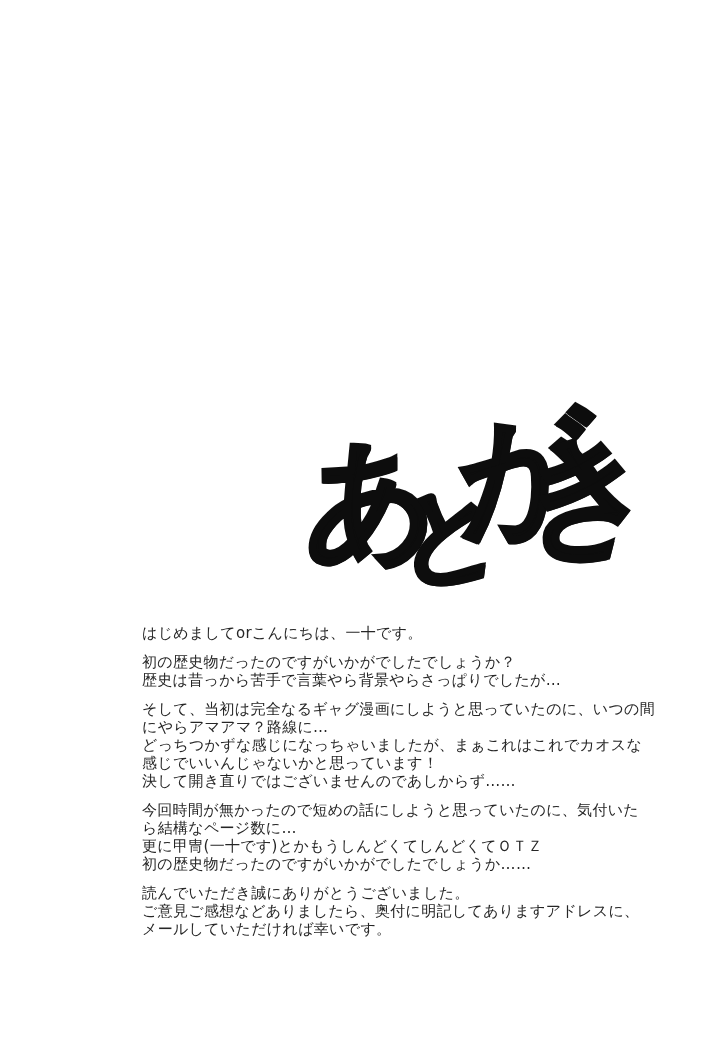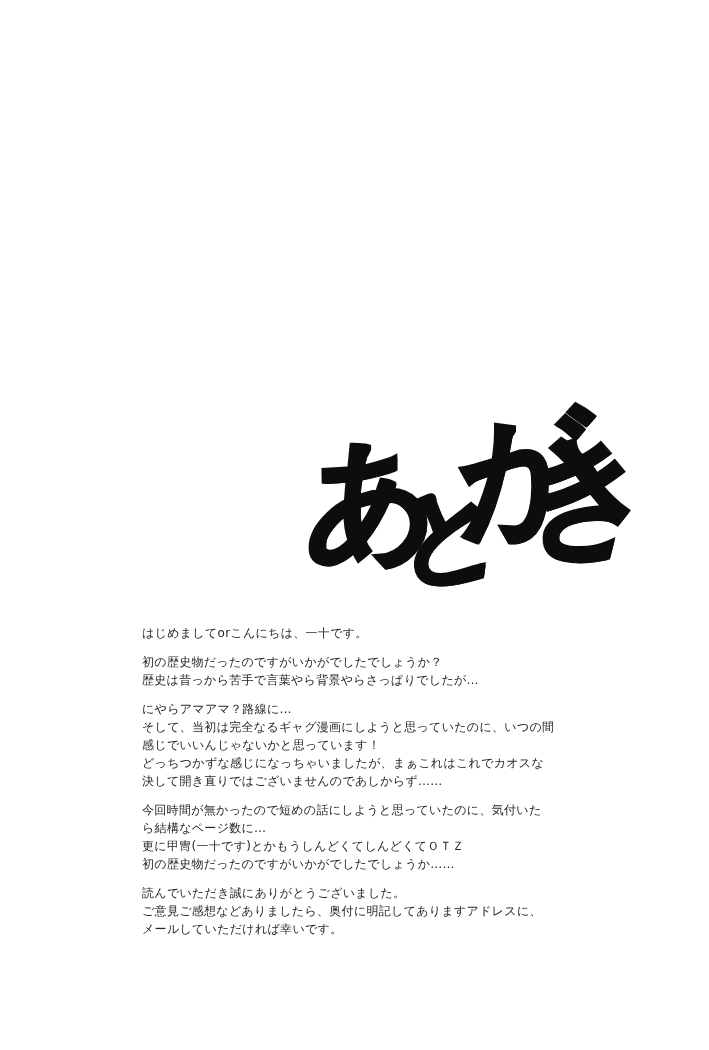--- a/index.html
+++ b/index.html
@@ -34,21 +34,21 @@
     font-family: "DejaVu Sans", sans-serif;
     user-select: none;
   }
   
   .text-block {
     position: absolute;
     left: 142px;
     top: 624px;
     width: 490px;
     color: #262626;
-    font-size: 12px;
+    font-size: 15px;
     letter-spacing: 0.3px;
   }
   .para {
     margin: 0 0 11px 0;
   }
   .line {
     line-height: 18px;
     white-space: nowrap;
   }
 </style>
@@ -68,24 +68,24 @@
   <div class="text-block" style="color: rgb(38, 38, 38);">
 
   <div class="para">
         <div class="line">はじめましてorこんにちは、一十です。</div>
       </div>
       <div class="para">
         <div class="line">初の歴史物だったのですがいかがでしたでしょうか？</div>
         <div class="line">歴史は昔っから苦手で言葉やら背景やらさっぱりでしたが…</div>
       </div>
       <div class="para">
+        <div class="line">そして、当初は完全なるギャグ漫画にしようと思っていたのに、いつの間</div>
         <div class="line">にやらアマアマ？路線に…</div>
-        <div class="line">そして、当初は完全なるギャグ漫画にしようと思っていたのに、いつの間</div>
+        <div class="line">どっちつかずな感じになっちゃいましたが、まぁこれはこれでカオスな</div>
         <div class="line">感じでいいんじゃないかと思っています！</div>
-        <div class="line">どっちつかずな感じになっちゃいましたが、まぁこれはこれでカオスな</div>
         <div class="line">決して開き直りではございませんのであしからず……</div>
       </div>
       <div class="para">
         <div class="line">今回時間が無かったので短めの話にしようと思っていたのに、気付いた</div>
         <div class="line">ら結構なページ数に…</div>
         <div class="line">更に甲冑(一十です)とかもうしんどくてしんどくてＯＴＺ</div>
         <div class="line">初の歴史物だったのですがいかがでしたでしょうか……</div>
       </div>
       <div class="para">
         <div class="line">読んでいただき誠にありがとうございました。</div>

